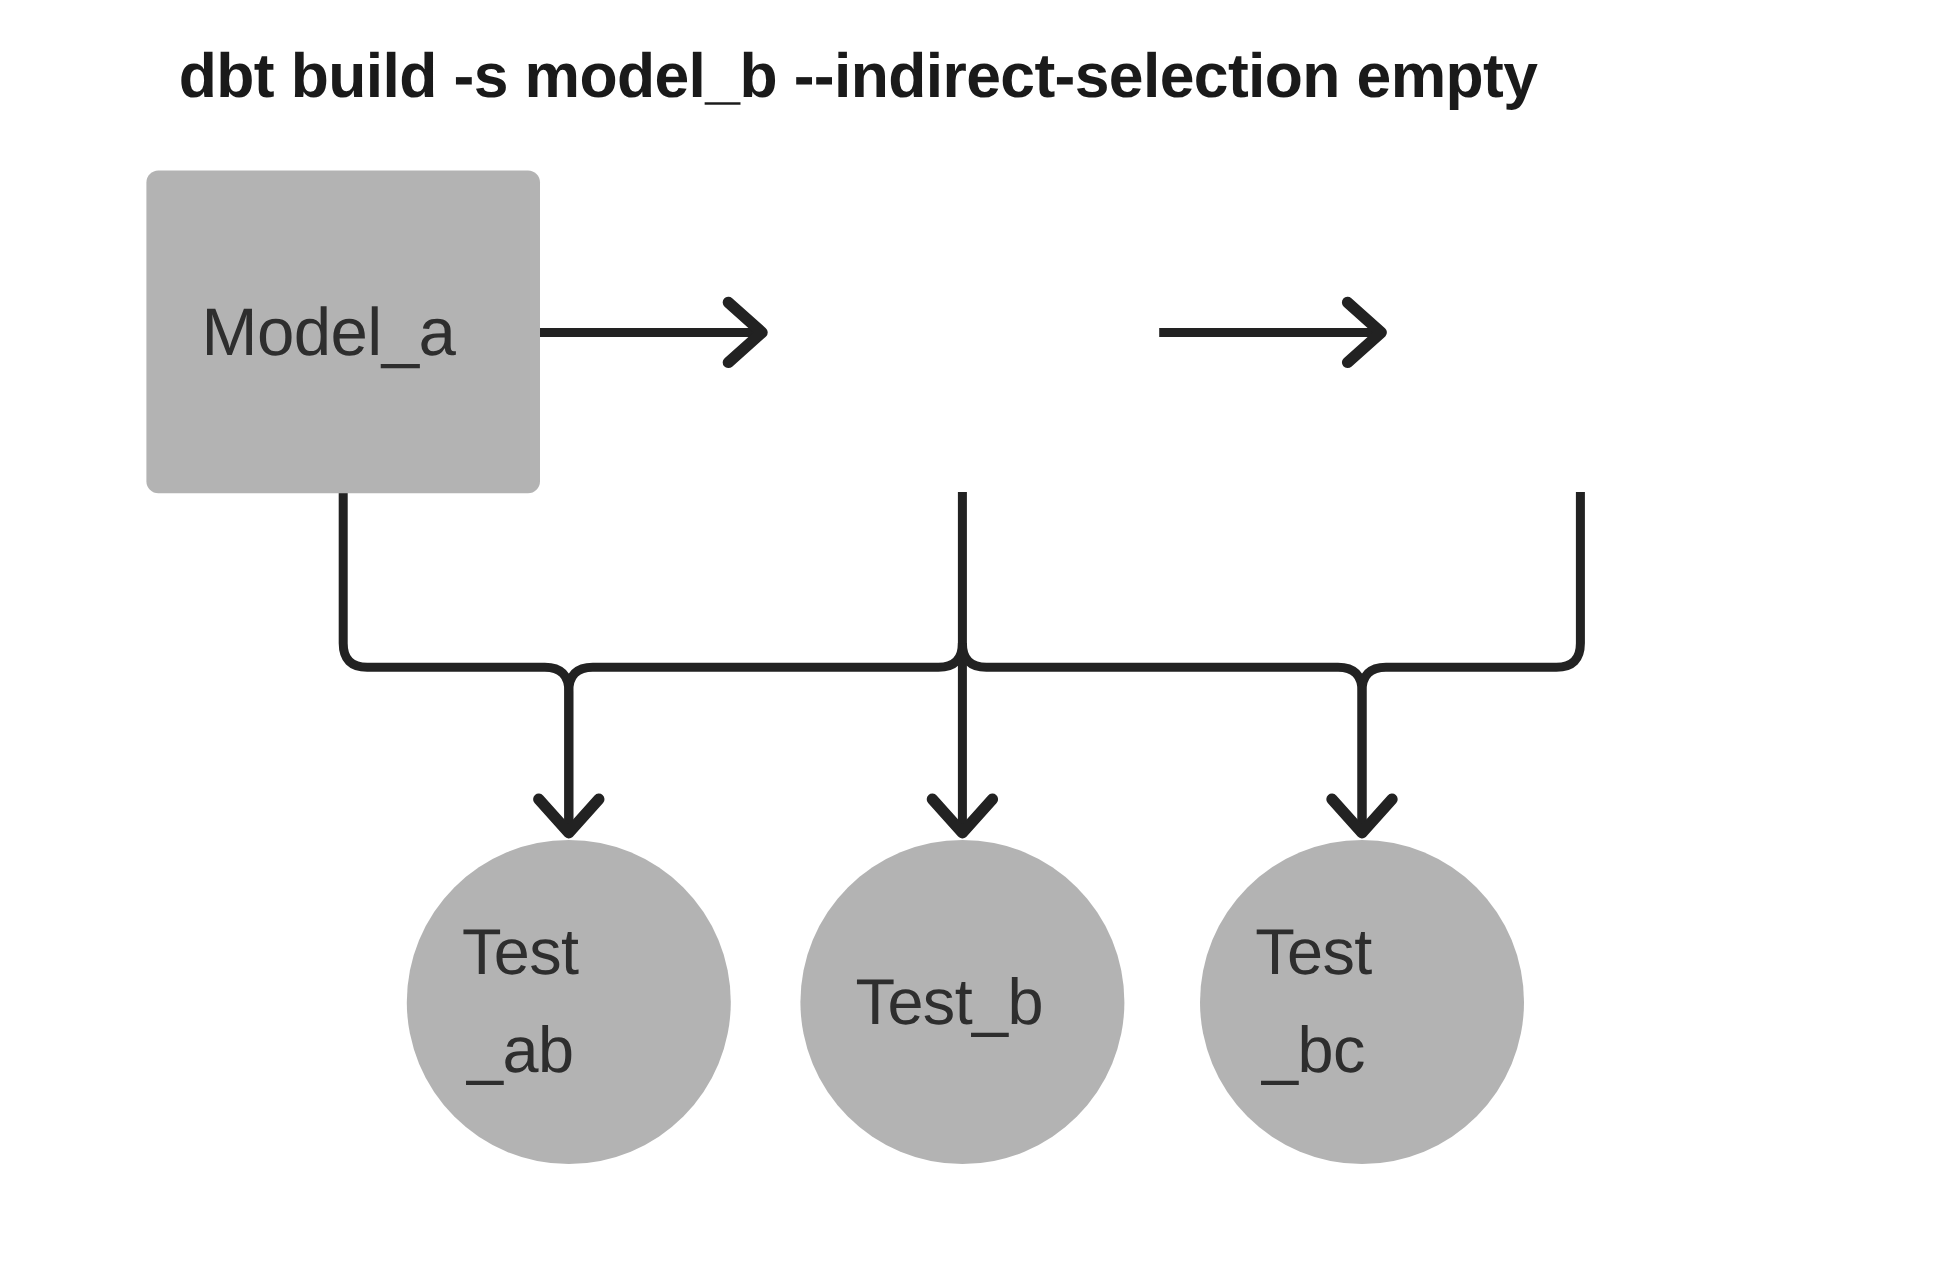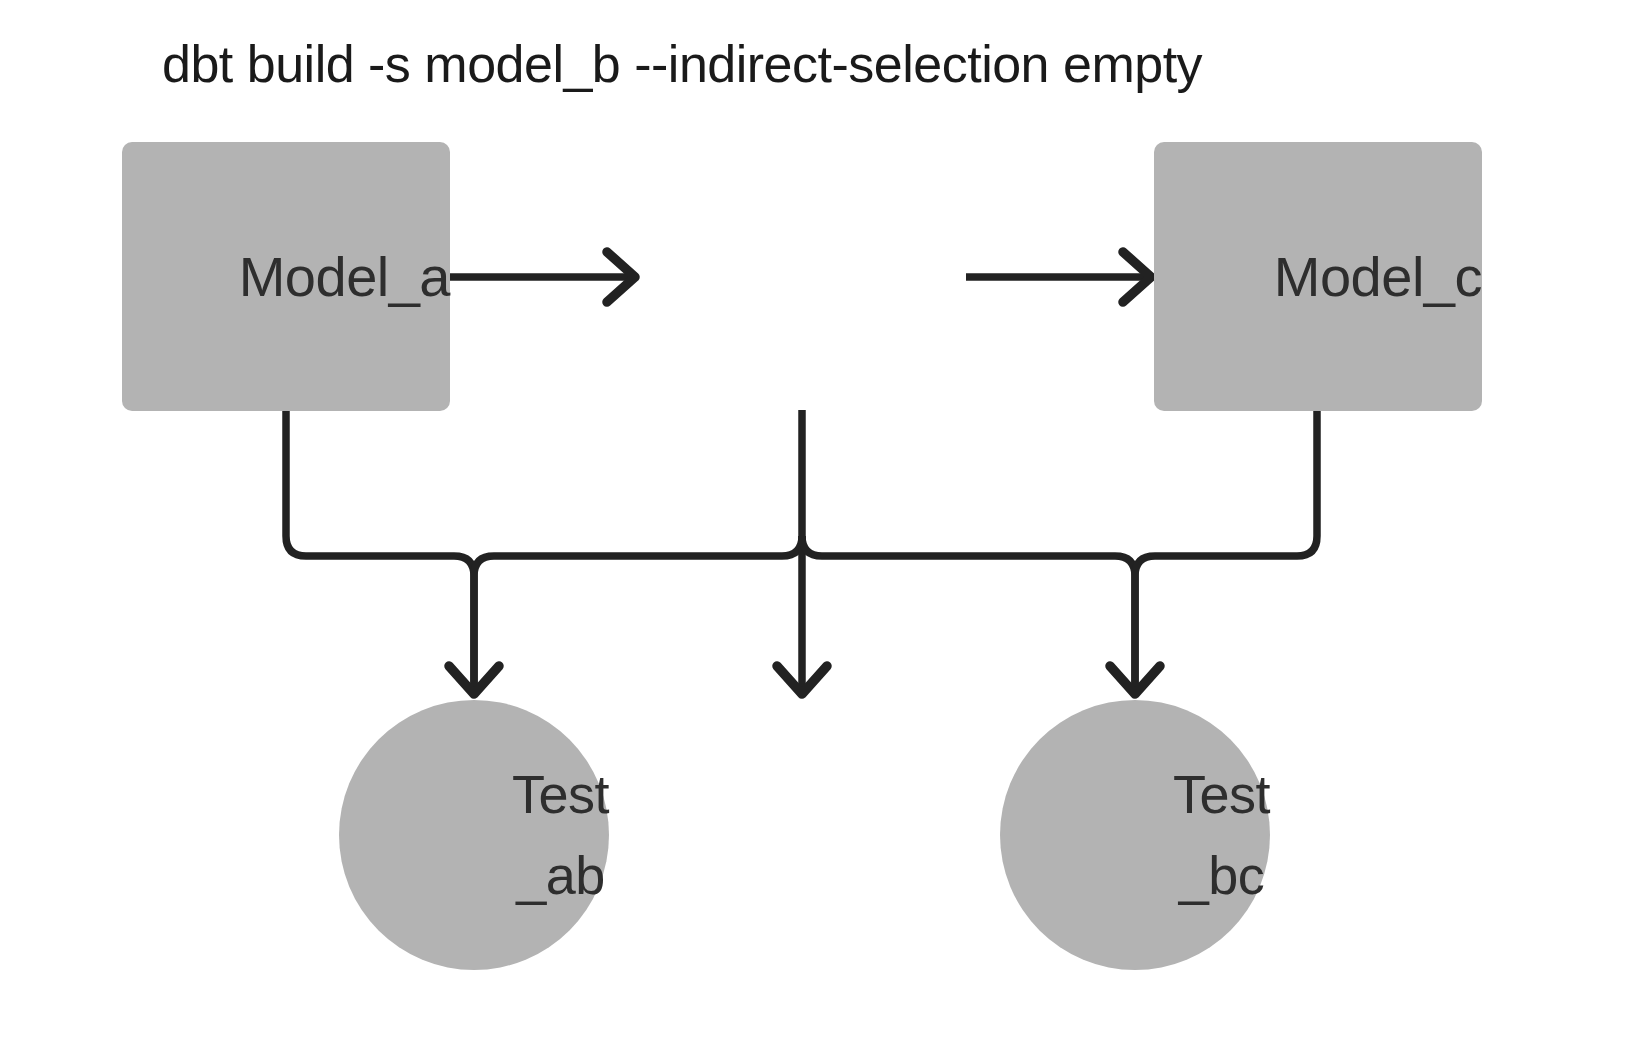--- a/index.html
+++ b/index.html
@@ -14,31 +14,31 @@
   html,body{background:#e8e8e8;}
   .canvas{
     position:relative;
     width:1630px;height:1060px;
     background:var(--bg);
     overflow:hidden;
     font-family:"Liberation Sans","DejaVu Sans",sans-serif;
   }
   .title{
     position:absolute;
-    left:162px;top:34px;
+    left:149px;top:34px;
     font-size:52px;
-    font-weight:400;
+    font-weight:700;
     letter-spacing:-0.5px;
     color:var(--ink);
     white-space:nowrap;
   }
   .edges{position:absolute;left:0;top:0;}
   .node{
     position:absolute;
-    display:flex;align-items:center;justify-content:flex-end;
+    display:flex;align-items:center;justify-content:flex-start;
     text-align:center;
     color:var(--node-ink);
     font-size:56px;
     font-weight:500;
     letter-spacing:-0.5px;
     padding-left:46px;
   }
   .box{
     width:328px;height:269px;
     background:var(--node);
@@ -82,28 +82,28 @@
     <path d="M 449 666 L 474 694 L 499 666" stroke-width="9.5" stroke-linecap="round" stroke-linejoin="round"></path>
     <path d="M 777 666 L 802 694 L 827 666" stroke-width="9.5" stroke-linecap="round" stroke-linejoin="round"></path>
     <path d="M 1110 666 L 1135 694 L 1160 666" stroke-width="9.5" stroke-linecap="round" stroke-linejoin="round"></path>
   </svg>
 
   <div class="node box" style="left:122px;top:142px">
     <span>Model_a</span>
   </div>
 
 
-  <div class="node box" style="left:1154px;top:142px">
-    <span>Model_c</span>
-  </div>
 
   <div class="node circle" style="left:339px;top:700px">
     <span>Test
 _ab</span>
   </div>
 
+  <div class="node circle" style="left:667px;top:700px">
+    <span>Test_b</span>
+  </div>
 
   <div class="node circle" style="left:1000px;top:700px">
     <span>Test
 _bc</span>
   </div>
 
 </div>
 
 </body></html>

